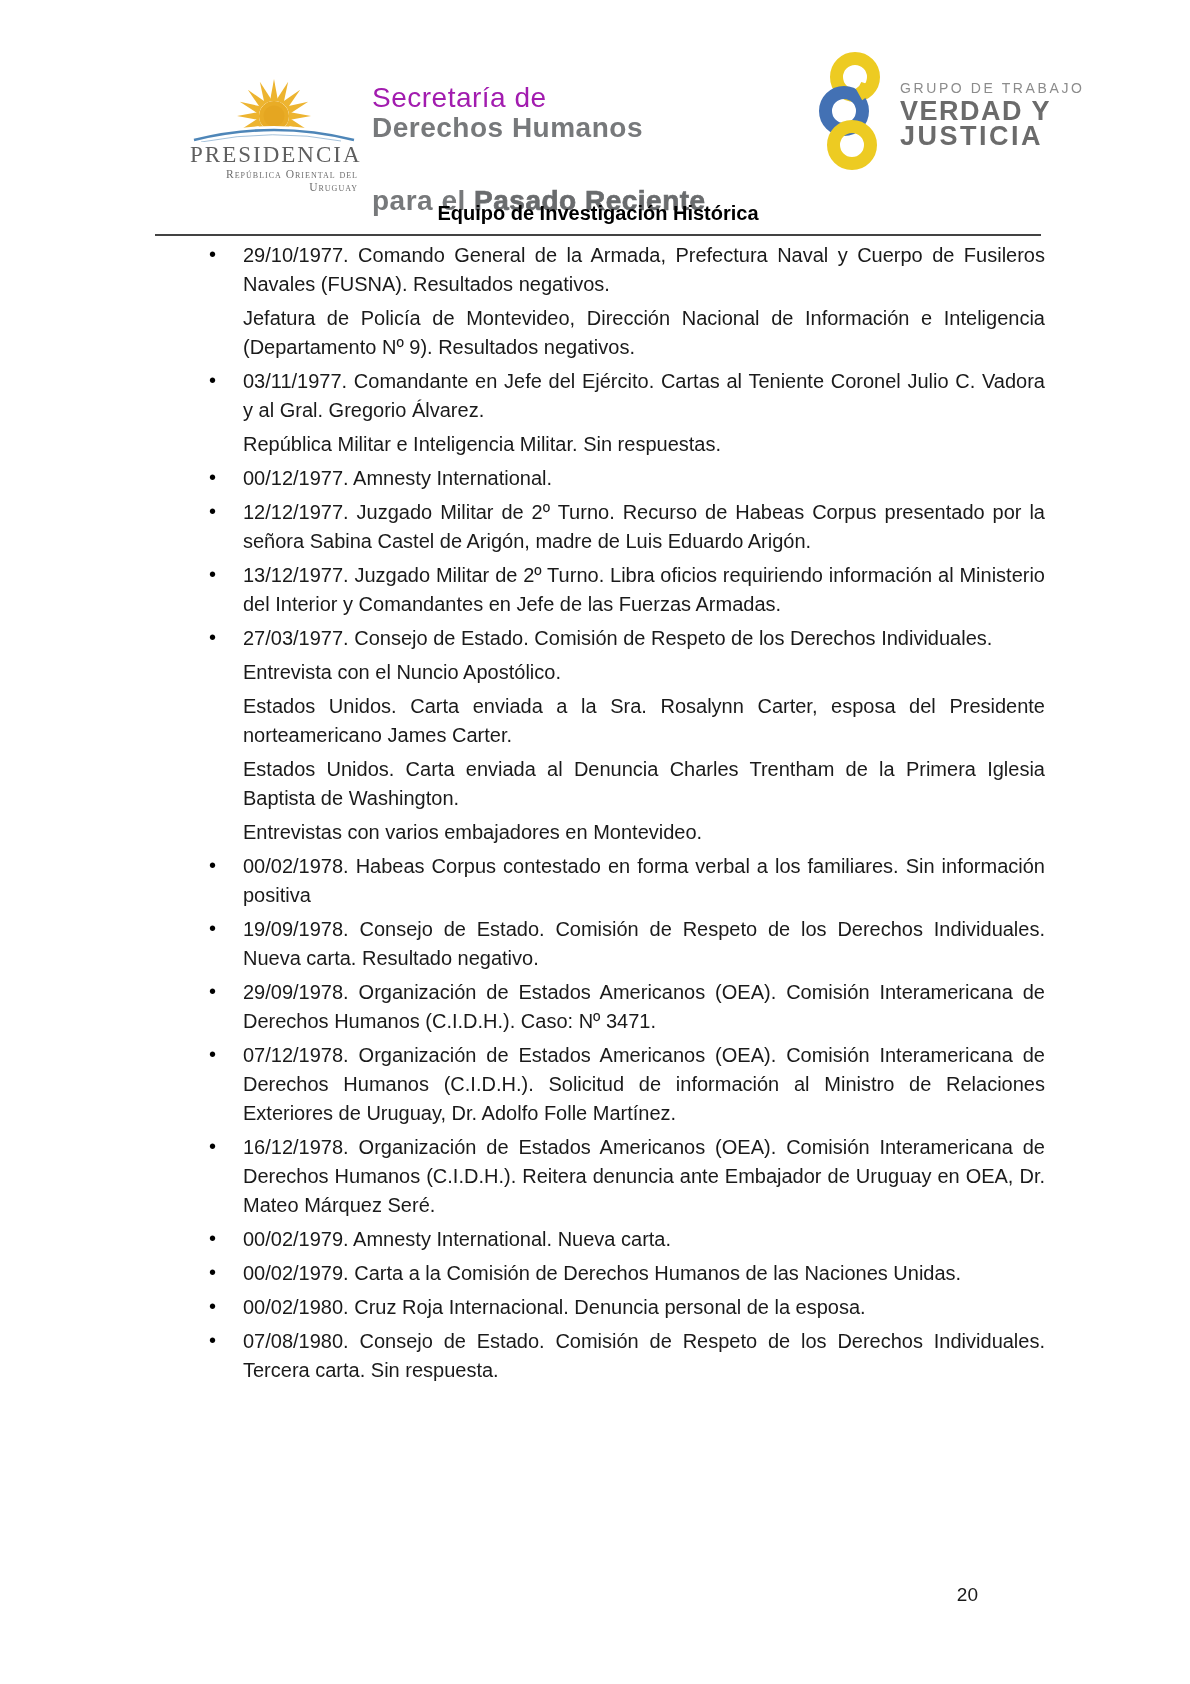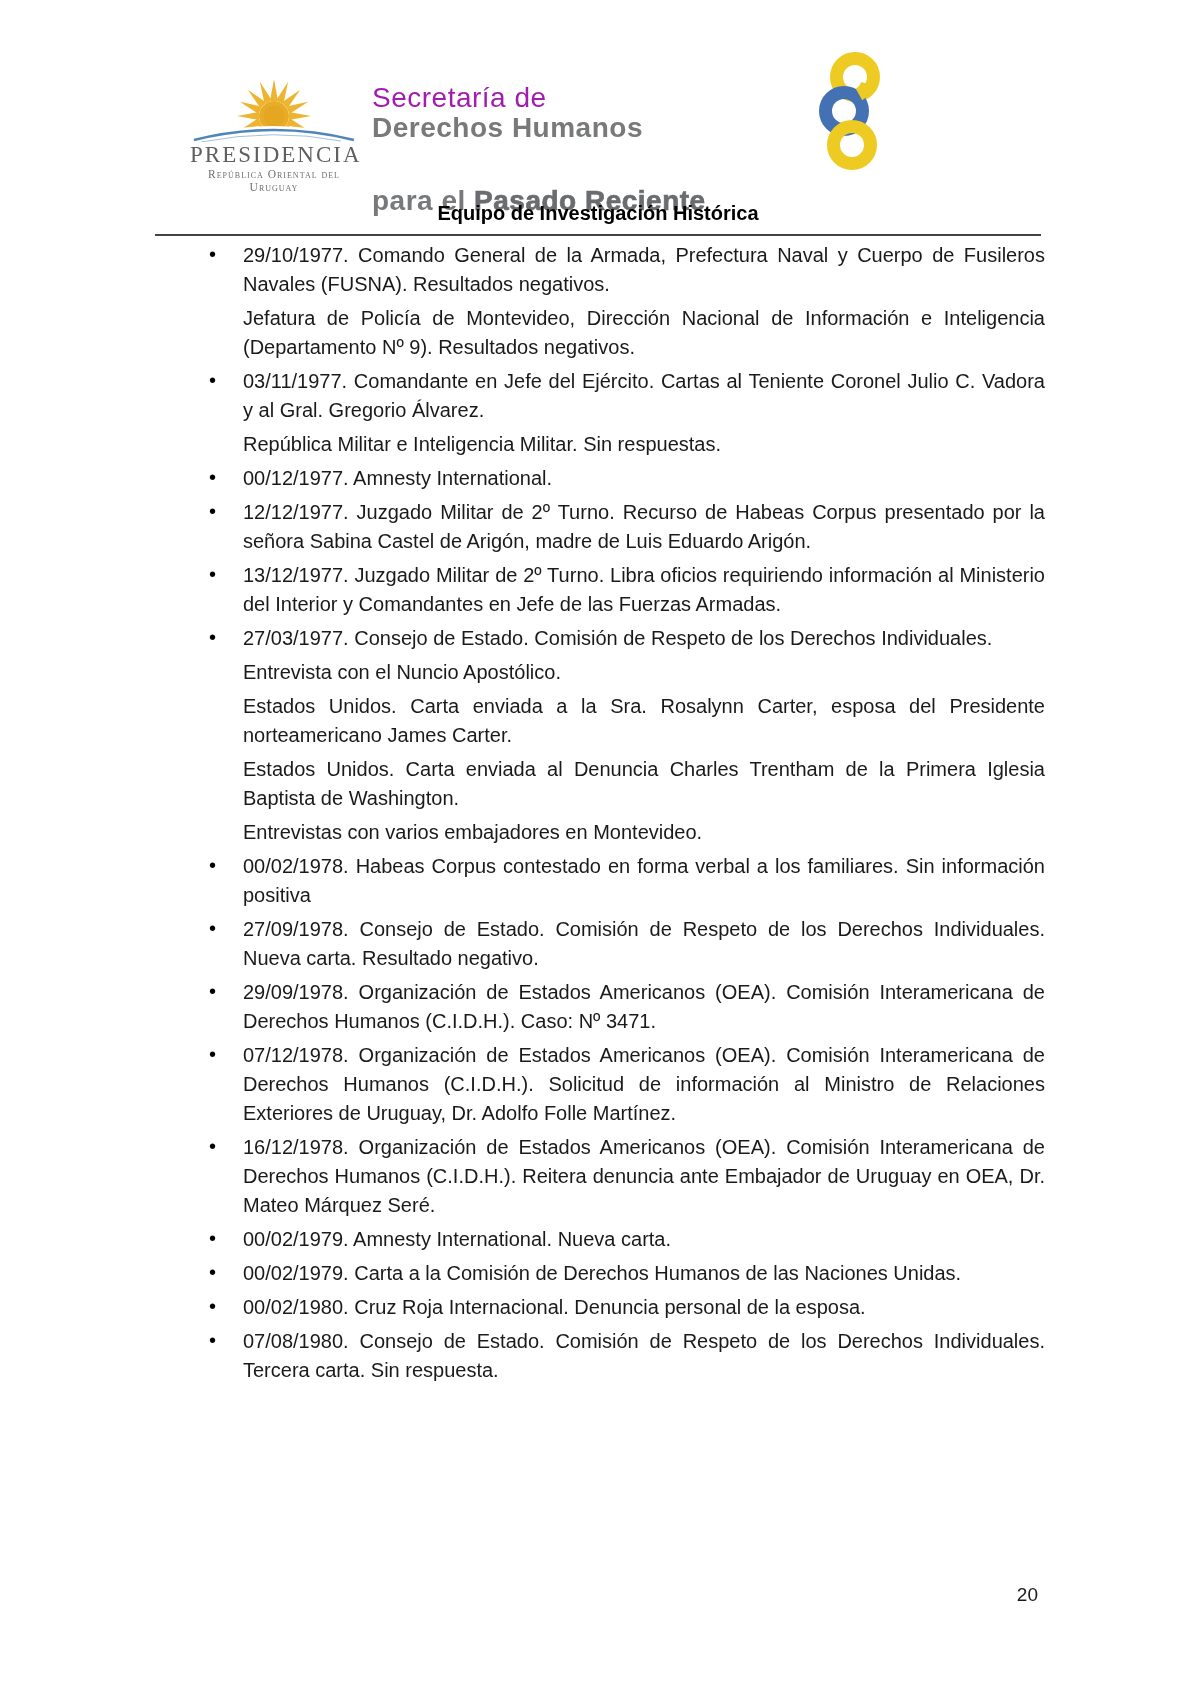--- a/index.html
+++ b/index.html
@@ -2,21 +2,21 @@
 <html><head>
 <meta charset="utf-8">
 <style>
   html,body{margin:0;padding:0;background:#ffffff;}
   body{width:1190px;height:1684px;position:relative;font-family:"Liberation Sans",sans-serif;color:#1a1a1a;overflow:hidden;}
   .page{position:absolute;inset:0;background:#ffffff;}
 
   
   .hdr{position:absolute;top:0;left:0;width:100%;height:200px;}
 
-  .logo-pres{position:absolute;left:190px;top:56px;width:168px;text-align:center;}
+  .logo-pres{position:absolute;left:190px;top:56px;width:168px;text-align:right;}
   .logo-pres svg{display:block;margin:0 auto;}
   .pres-title{font-family:"Liberation Serif",serif;font-size:23px;letter-spacing:2px;color:#5f5f5f;line-height:1.05;margin-top:1px;}
   .pres-sub{font-family:"Liberation Serif",serif;font-variant:small-caps;font-size:11.5px;letter-spacing:1px;color:#6e6e6e;line-height:1.1;margin-top:1px;}
 
   .logo-sdh{position:absolute;left:372px;top:83px;line-height:30px;font-size:28px;white-space:nowrap;}
   .sdh-l1{color:#a21caf;font-weight:400;letter-spacing:.5px;}
   .sdh-l2{color:#77797b;font-weight:700;letter-spacing:.5px;}
   .sdh-l3{color:#77797b;font-weight:700;letter-spacing:.5px;margin-top:43px;}
   .sdh-xbold{color:#6a6c6e;-webkit-text-stroke:.7px #6a6c6e;}
 
@@ -29,21 +29,21 @@
   
   .doc-title{position:absolute;left:155px;top:202px;width:886px;height:32px;text-align:center;
              font-size:20px;font-weight:700;color:#000;border-bottom:2px solid #434343;}
 
   
   .content{position:absolute;left:205px;top:241px;width:840px;}
   .entry{position:relative;padding-left:38px;font-size:20px;line-height:29px;text-align:justify;margin-bottom:5px;color:#1a1a1a;}
   .entry .bullet{position:absolute;left:4px;top:-1px;font-size:20px;color:#000;}
 
   
-  .page-num{position:absolute;top:1584px;left:968px;width:70px;text-align:right;font-size:19px;color:#1a1a1a;}
+  .page-num{position:absolute;top:1584px;left:908px;width:70px;text-align:right;font-size:19px;color:#1a1a1a;}
 </style>
 </head>
 <body>
 
 <div class="page">
 
   <div class="hdr">
 
     <div class="logo-pres">
       <svg width="166" height="86" viewBox="0 0 166 86">
@@ -87,20 +87,25 @@
       <div class="sdh-l3"><span>para el </span><span class="sdh-xbold">Pasado Reciente</span></div>
     </div>
 
     <div class="logo-gt">
       <svg width="78" height="125" viewBox="0 0 78 125">
         <circle cx="43" cy="27" r="18.5" fill="none" stroke-width="13" stroke="#EDCB22"></circle>
         <circle cx="32" cy="61" r="18.5" fill="none" stroke-width="13" stroke="#4371B4"></circle>
         <circle cx="40" cy="95" r="18.5" fill="none" stroke-width="13" stroke="#EDCB22"></circle>
         <path d="M 55.5,34 A 18.5,18.5 0 0 1 47,44.5" fill="none" stroke-width="13" stroke="#EDCB22"></path>
       </svg>
+      <div class="gt-text">
+        <div class="gt-l1">GRUPO DE TRABAJO</div>
+        <div class="gt-l2">VERDAD Y</div>
+        <div class="gt-l3">JUSTICIA</div>
+      </div>
     </div>
   </div>
 
   <div class="doc-title">Equipo de Investigación Histórica</div>
 
   <div class="content" id="entries">
   <div class="entry">
     <span class="bullet">•</span>
     <span class="entry-text">29/10/1977. Comando General de la Armada, Prefectura Naval y Cuerpo de Fusileros Navales (FUSNA). Resultados negativos.</span>
   </div>
@@ -160,21 +165,21 @@
     <span class="entry-text">Entrevistas con varios embajadores en Montevideo.</span>
   </div>
 
   <div class="entry">
     <span class="bullet">•</span>
     <span class="entry-text">00/02/1978. Habeas Corpus contestado en forma verbal a los familiares. Sin información positiva</span>
   </div>
 
   <div class="entry">
     <span class="bullet">•</span>
-    <span class="entry-text">27/09/1978. Consejo de Estado. Comisión de Respeto de los Derechos Individuales. Nueva carta. Resultado negativo.</span>
+    <span class="entry-text">19/09/1978. Consejo de Estado. Comisión de Respeto de los Derechos Individuales. Nueva carta. Resultado negativo.</span>
   </div>
 
   <div class="entry">
     <span class="bullet">•</span>
     <span class="entry-text">29/09/1978. Organización de Estados Americanos (OEA). Comisión Interamericana de Derechos Humanos (C.I.D.H.). Caso: Nº 3471.</span>
   </div>
 
   <div class="entry">
     <span class="bullet">•</span>
     <span class="entry-text">07/12/1978. Organización de Estados Americanos (OEA). Comisión Interamericana de Derechos Humanos (C.I.D.H.). Solicitud de información al Ministro de Relaciones Exteriores de Uruguay, Dr. Adolfo Folle Martínez.</span>

